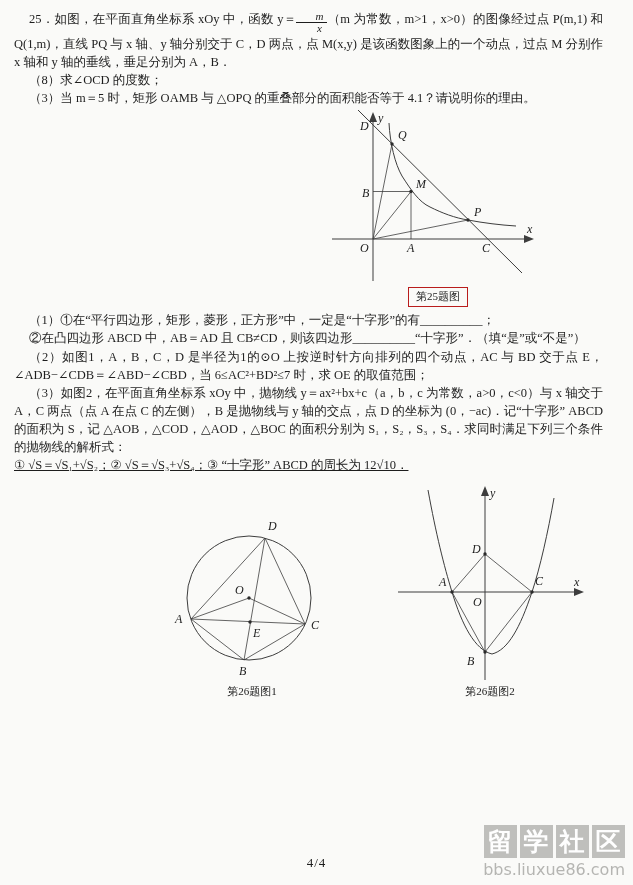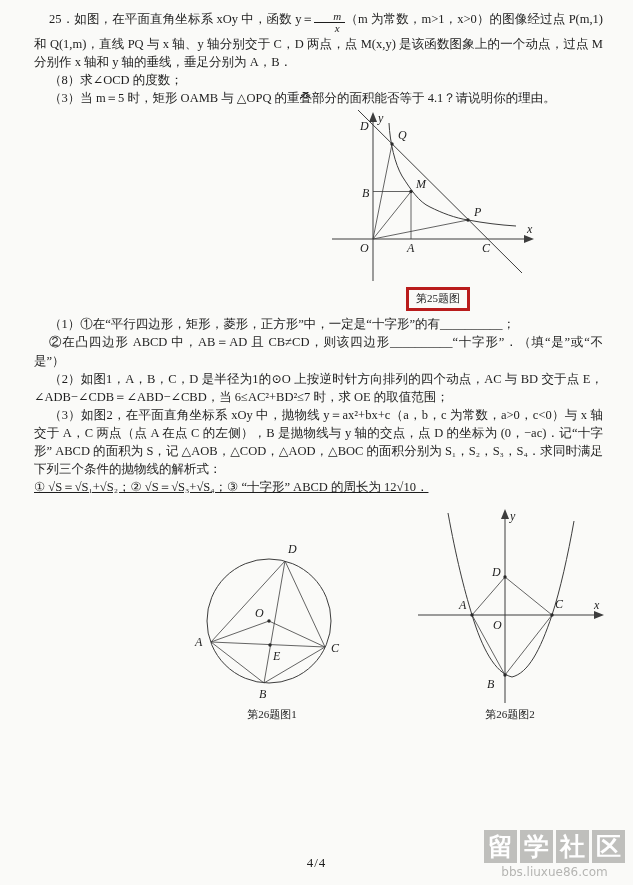--- a/index.html
+++ b/index.html
@@ -1,49 +1,49 @@
 <!DOCTYPE html>
 <html><head>
 <meta charset="utf-8">
 <style>
   html,body{margin:0;padding:0;background:#e9e9e7;}
   .page{
     position:relative;width:633px;height:885px;margin:0 auto;
     background:#fafaf8;color:#1d1d1d;overflow:hidden;
     font-family:"Liberation Serif","DejaVu Serif",serif;
   }
-  .content{padding:10px 30px 0 34px;font-size:12.5px;line-height:1.45;}
+  .content{padding:10px 30px 0 14px;font-size:12.5px;line-height:1.45;}
   .content p{margin:0;text-indent:1.2em;text-align:justify;}
   .content p.noindent{text-indent:0;text-decoration:underline;}
   
   .frac{display:inline-block;vertical-align:-0.75em;text-align:center;line-height:1.05;font-style:italic;}
   .frac .num{display:block;border-bottom:1px solid #1d1d1d;padding:0 4px;font-size:11px;}
   .frac .den{display:block;padding:0 4px;font-size:11px;}
   
   .fig25{width:250px;margin:2px 40px 4px auto;text-align:center;}
   .figrow{display:flex;gap:40px;margin:8px 0 0 140px;align-items:flex-end;}
   .figblock{text-align:center;}
   .figcap{font-size:11px;margin-top:2px;color:#222;}
-  .figcap .boxed{border:3px solid #b91c1c;padding:1px 7px;display:inline-block;}
+  .figcap .boxed{border:1px solid #b91c1c;padding:1px 7px;display:inline-block;}
   svg{display:block;margin:0 auto;}
   .stroke{stroke:#3d3d3d;stroke-width:1;fill:none;}
   .thin{stroke:#3d3d3d;stroke-width:0.8;fill:none;}
   .dot{fill:#2a2a2a;}
   .arrow{fill:#3d3d3d;stroke:none;}
   .lbl{font:italic 12px "Liberation Serif","DejaVu Serif",serif;fill:#1d1d1d;}
   
   .pageno{position:absolute;left:0;right:0;bottom:14px;text-align:center;
     font-size:13px;font-weight:normal;letter-spacing:1px;}
   
   .wm{position:absolute;right:8px;bottom:6px;text-align:center;opacity:0.9;}
   .wm-blocks{display:flex;gap:3px;justify-content:center;}
   .wm-block{width:33px;height:33px;background:#b9b9b6;color:#fff;
     font-family:"DejaVu Sans","Liberation Sans",sans-serif;
     font-size:25px;line-height:33px;font-weight:bold;text-align:center;}
-  .wm-site{color:#aeaeab;font-size:12px;margin-top:2px;
+  .wm-site{color:#aeaeab;font-size:16px;margin-top:2px;
     font-family:"DejaVu Sans","Liberation Sans",sans-serif;}
 </style>
 </head>
 <body>
 
 <div class="page">
 
   <div class="content">
 
     <p><span>25．如图，在平面直角坐标系 xOy 中，函数 y＝</span><span class="frac"><span class="num">m</span><span class="den">x</span></span><span>（m 为常数，m&gt;1，x&gt;0）的图像经过点 P(m,1) 和 Q(1,m)，直线 PQ 与 x 轴、y 轴分别交于 C，D 两点，点 M(x,y) 是该函数图象上的一个动点，过点 M 分别作 x 轴和 y 轴的垂线，垂足分别为 A，B．</span></p>

